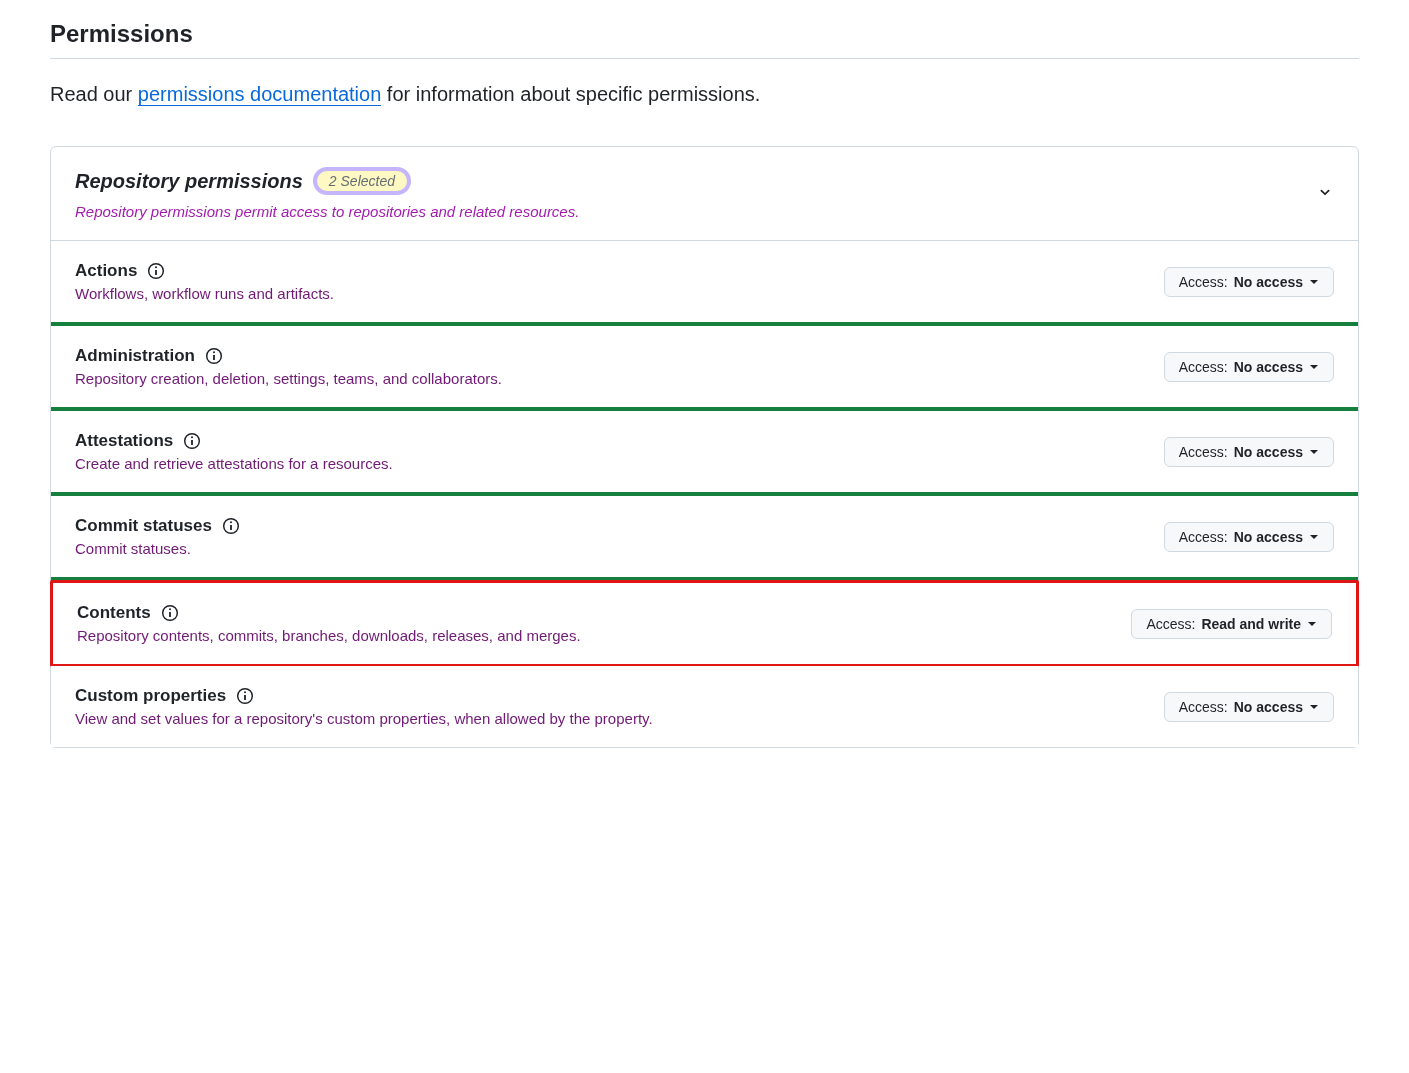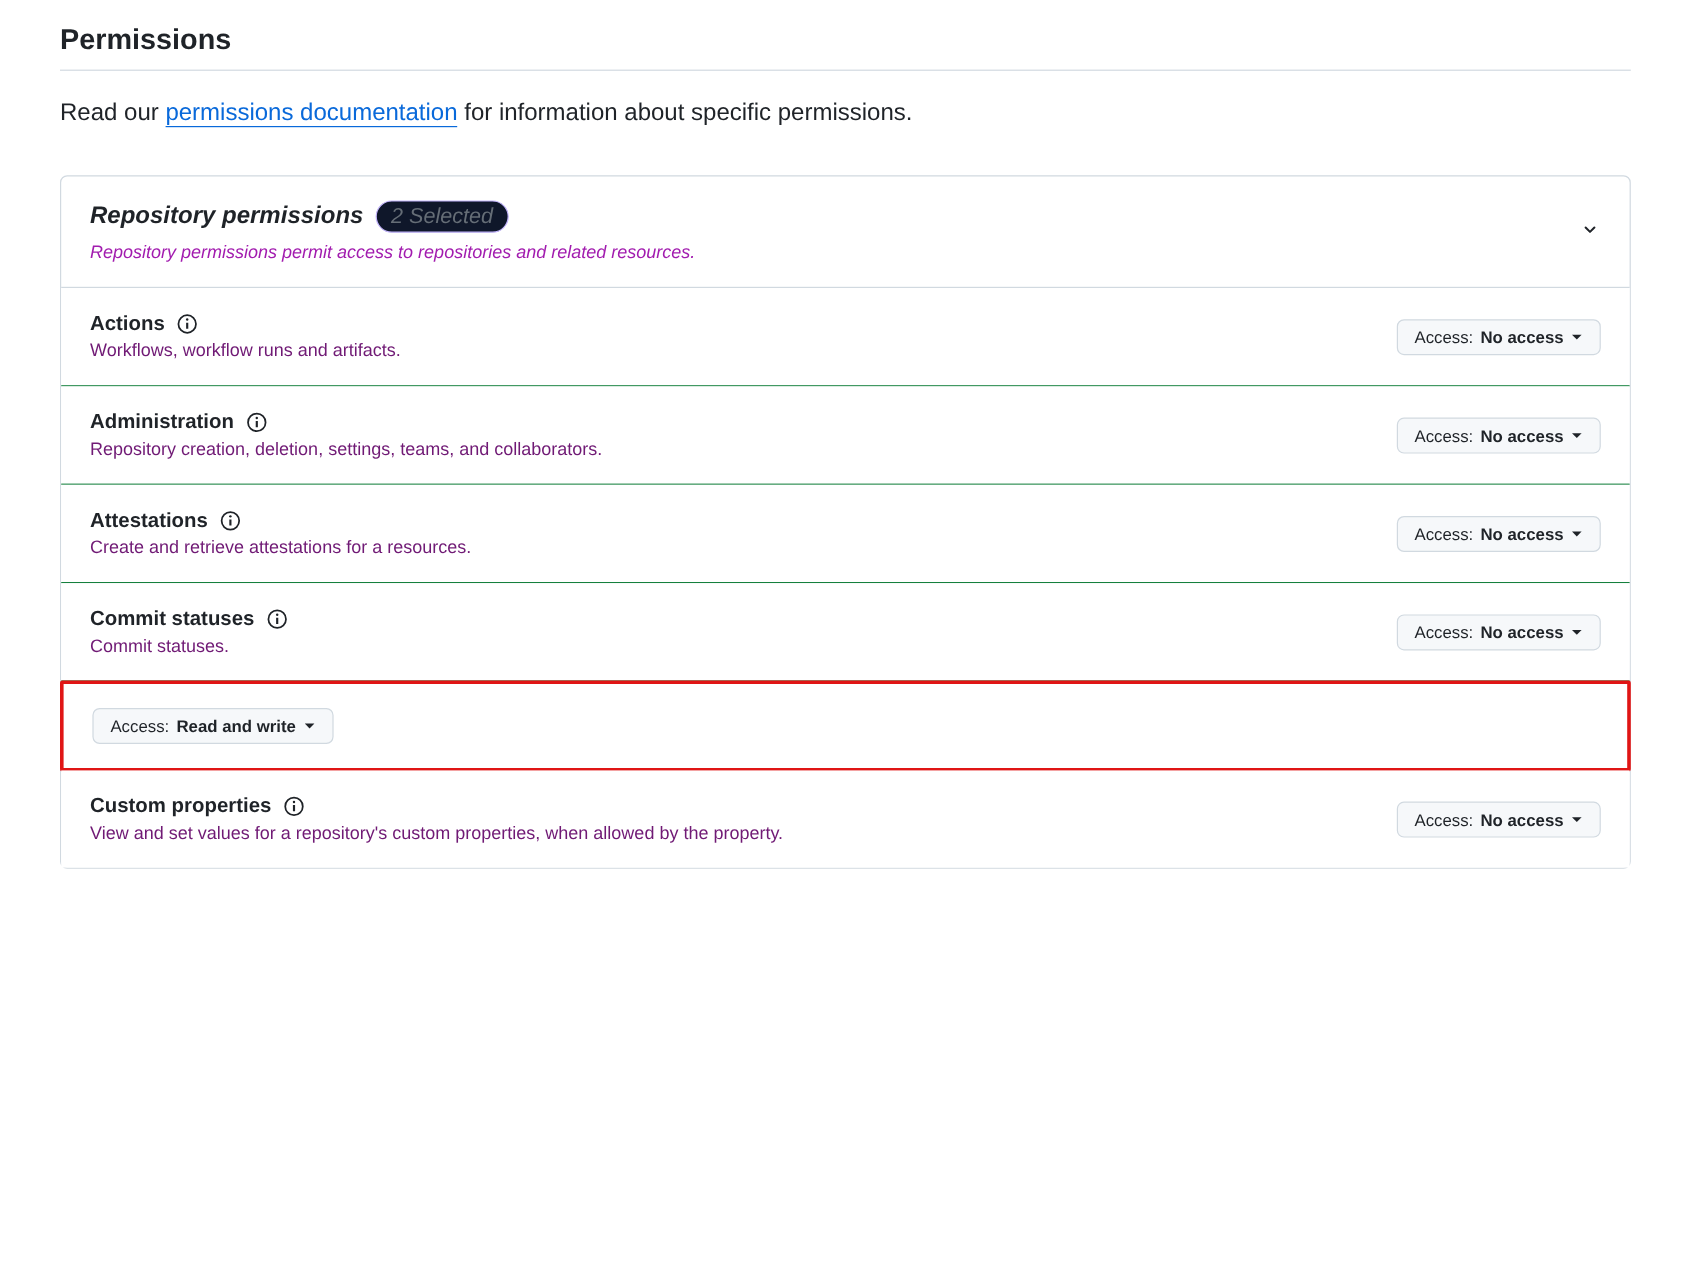--- a/index.html
+++ b/index.html
@@ -44,38 +44,38 @@
   cursor: pointer;
 }
 .panel-header-left { display: flex; flex-direction: column; gap: 8px; font-style: italic; }
 .panel-header-row1 { display: flex; align-items: center; gap: 10px; }
 .panel-header-title {
   font-size: 20px;
   font-weight: 600;
 }
 .badge {
   display: inline-block;
-  font-size: 18px;
+  font-size: 14px;
   color: #656d76;
-  border: 1px solid #c4b5fd;
+  border: 4px solid #c4b5fd;
   border-radius: 100px;
   padding: 2px 12px;
-  background: #0f172a;
+  background: #fef9c3;
 }
 .panel-header-desc {
   font-size: 15px;
   color: #a21caf;
 }
 .chevron { color: #1f2328; }
 .perm-row {
   display: flex;
   align-items: center;
   justify-content: space-between;
   padding: 20px 24px;
-  border-bottom: 1px solid #15803d;
+  border-bottom: 4px solid #15803d;
   background: #fff;
 }
 .perm-row:last-child { border-bottom: none; }
 .perm-left { display: flex; flex-direction: column; gap: 4px; }
 .perm-title-row { display: flex; align-items: center; gap: 10px; }
 .perm-title { font-size: 17px; font-weight: 600; }
 .info-icon {
   display: inline-flex;
   align-items: center;
   justify-content: center;
@@ -217,20 +217,33 @@
     <button class="access-btn">
       <span class="access-prefix">Access: </span>
         <span class="access-value">No access</span>
       <span class="caret"><svg width="10" height="10" viewBox="0 0 10 10" fill="currentColor">
             <path d="M1 3l4 4 4-4z"></path>
           </svg></span>
     </button>
   </div>
 
   <div class="perm-row highlight">
+    <div class="perm-left">
+      <div class="perm-title-row">
+        <span class="perm-title">Contents</span>
+        <span class="info-icon">
+          <svg width="18" height="18" viewBox="0 0 16 16" fill="none" stroke="currentColor" stroke-width="1.3">
+              <circle cx="8" cy="8" r="6.5"></circle>
+              <line x1="8" y1="7" x2="8" y2="11.5" stroke-width="1.6"></line>
+              <circle cx="8" cy="4.7" r="0.9" fill="currentColor" stroke="none"></circle>
+            </svg>
+        </span>
+      </div>
+      <span class="perm-desc">Repository contents, commits, branches, downloads, releases, and merges.</span>
+    </div>
     <button class="access-btn">
       <span class="access-prefix">Access: </span>
         <span class="access-value">Read and write</span>
       <span class="caret"><svg width="10" height="10" viewBox="0 0 10 10" fill="currentColor">
             <path d="M1 3l4 4 4-4z"></path>
           </svg></span>
     </button>
   </div>
 
   <div class="perm-row">

